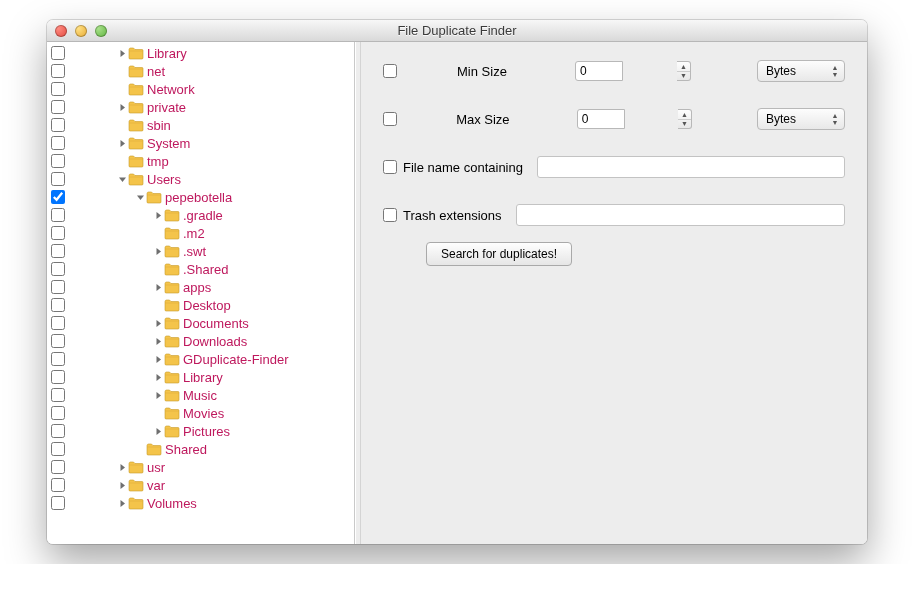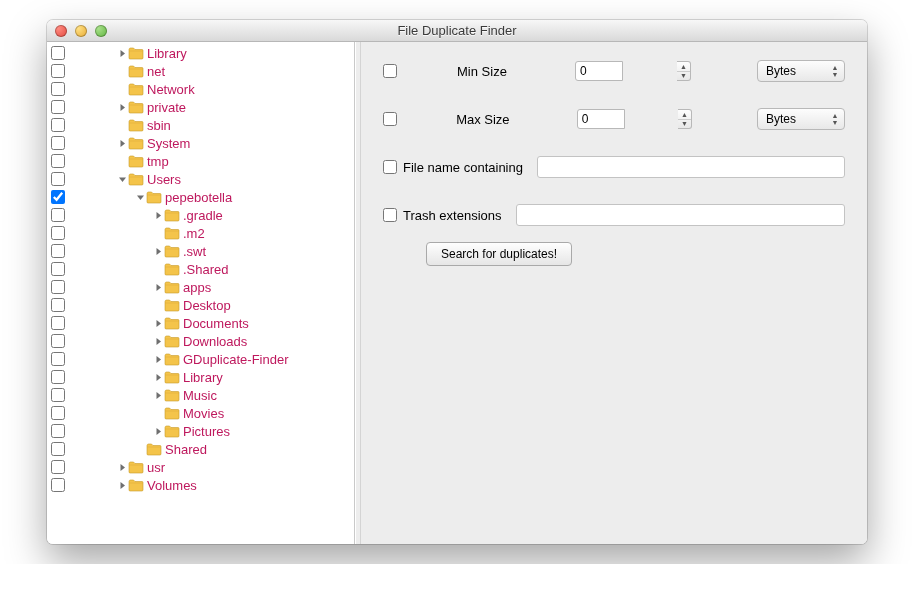--- a/index.html
+++ b/index.html
@@ -491,20 +491,34 @@
           <span class="indent" style="width: 46px;"></span>
           <span class="disclosure">
             <svg width="9" height="9" viewBox="0 0 9 9">
               <path d="M2.5 1 L7 4.5 L2.5 8 Z" fill="#6f6f6f"></path>
             </svg>
           </span>
           <svg class="folder" viewBox="0 0 16 13">
             <path d="M1 2.5C1 1.7 1.7 1 2.5 1h3l1.5 1.5H14c.6 0 1 .4 1 1V11c0 .6-.4 1-1 1H2c-.6 0-1-.4-1-1V2.5z" fill="#f4c44a" stroke="#c79a2a" stroke-width=".6"></path>
             <path d="M1 4h14" stroke="#e0b03a" stroke-width=".6"></path>
           </svg>
+          <span class="label">var</span>
+        </div>
+        <div class="row">
+          <input type="checkbox" class="cb" style="">
+          <span class="indent" style="width: 46px;"></span>
+          <span class="disclosure">
+            <svg width="9" height="9" viewBox="0 0 9 9">
+              <path d="M2.5 1 L7 4.5 L2.5 8 Z" fill="#6f6f6f"></path>
+            </svg>
+          </span>
+          <svg class="folder" viewBox="0 0 16 13">
+            <path d="M1 2.5C1 1.7 1.7 1 2.5 1h3l1.5 1.5H14c.6 0 1 .4 1 1V11c0 .6-.4 1-1 1H2c-.6 0-1-.4-1-1V2.5z" fill="#f4c44a" stroke="#c79a2a" stroke-width=".6"></path>
+            <path d="M1 4h14" stroke="#e0b03a" stroke-width=".6"></path>
+          </svg>
           <span class="label">Volumes</span>
         </div>
       </div>
     <div class="divider"></div>
     <div class="right">
 
       <div class="formrow">
         <input type="checkbox" style="">
         <span class="formlabel">Min Size</span>
         <input class="num" value="0" style="">

